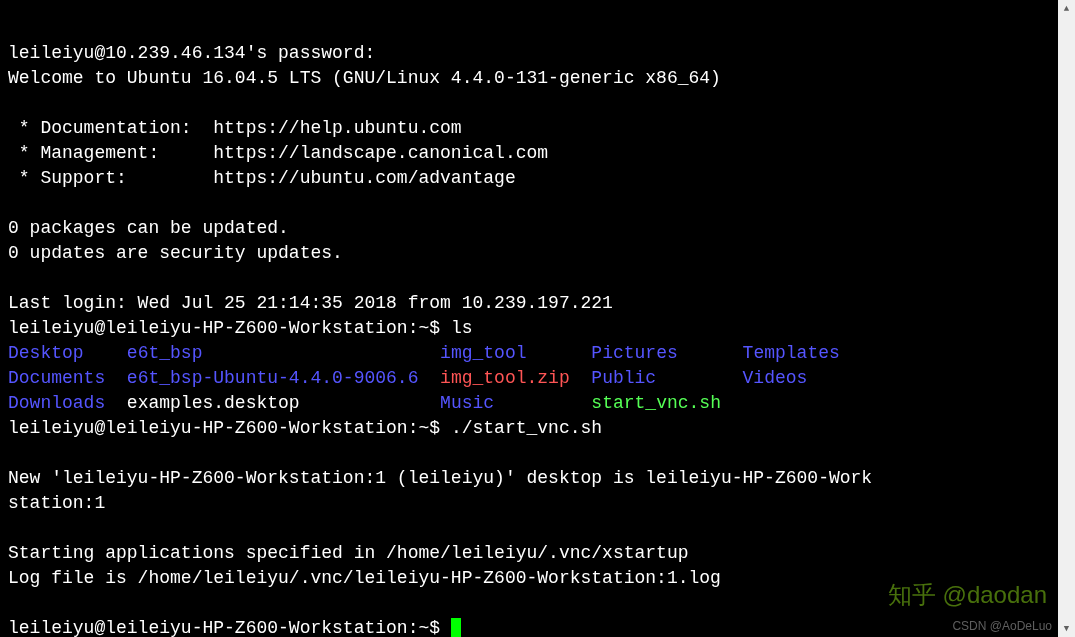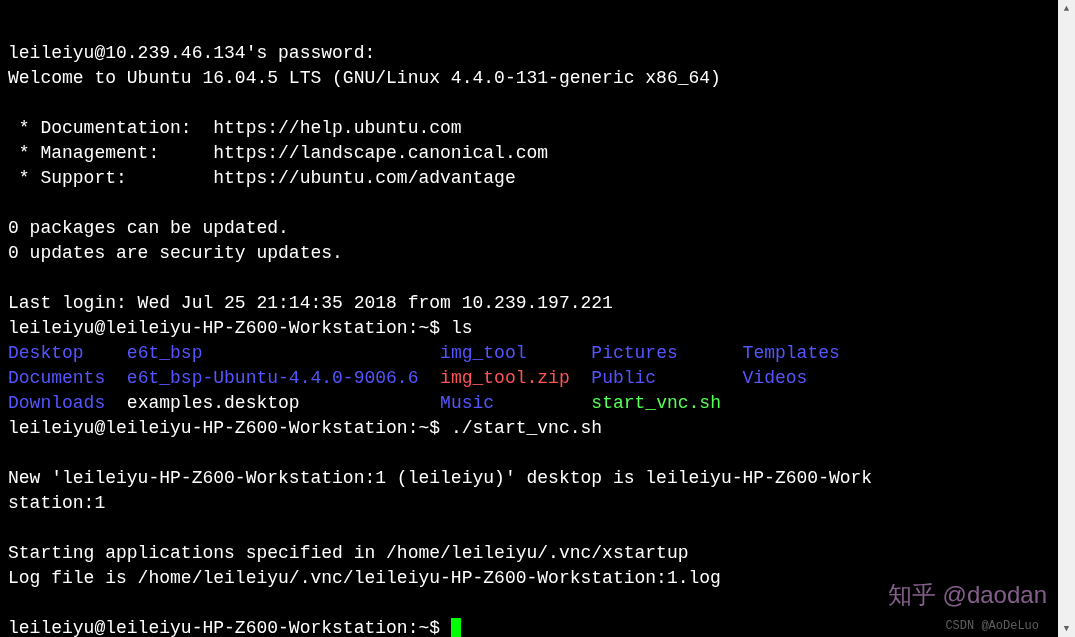--- a/index.html
+++ b/index.html
@@ -59,33 +59,33 @@
     vertical-align: text-bottom;
   }
   .blue { color: #5555ff; }
   .green { color: #55ff55; }
   .red { color: #ff5555; }
   .white { color: #ffffff; }
   .watermark1 {
     position: absolute;
     right: 28px;
     bottom: 26px;
-    color: #f0abfc;
+    color: #84cc16;
     opacity: 0.55;
     font-family: "Microsoft YaHei", sans-serif;
     font-size: 24px;
     pointer-events: none;
   }
   .watermark2 {
     position: absolute;
-    right: 36px;
+    right: 23px;
     bottom: 4px;
     color: #bbbbbb;
     opacity: 0.5;
-    font-family: Liberation Mono, monospace;
+    font-family: Liberation Sans, sans-serif;
     font-size: 12px;
     pointer-events: none;
   }
 </style>
 </head>
 <body>
 
 <div class="terminal">
 <span>leileiyu@10.239.46.134's password:</span>
 <span>Welcome to Ubuntu 16.04.5 LTS (GNU/Linux 4.4.0-131-generic x86_64)</span>

